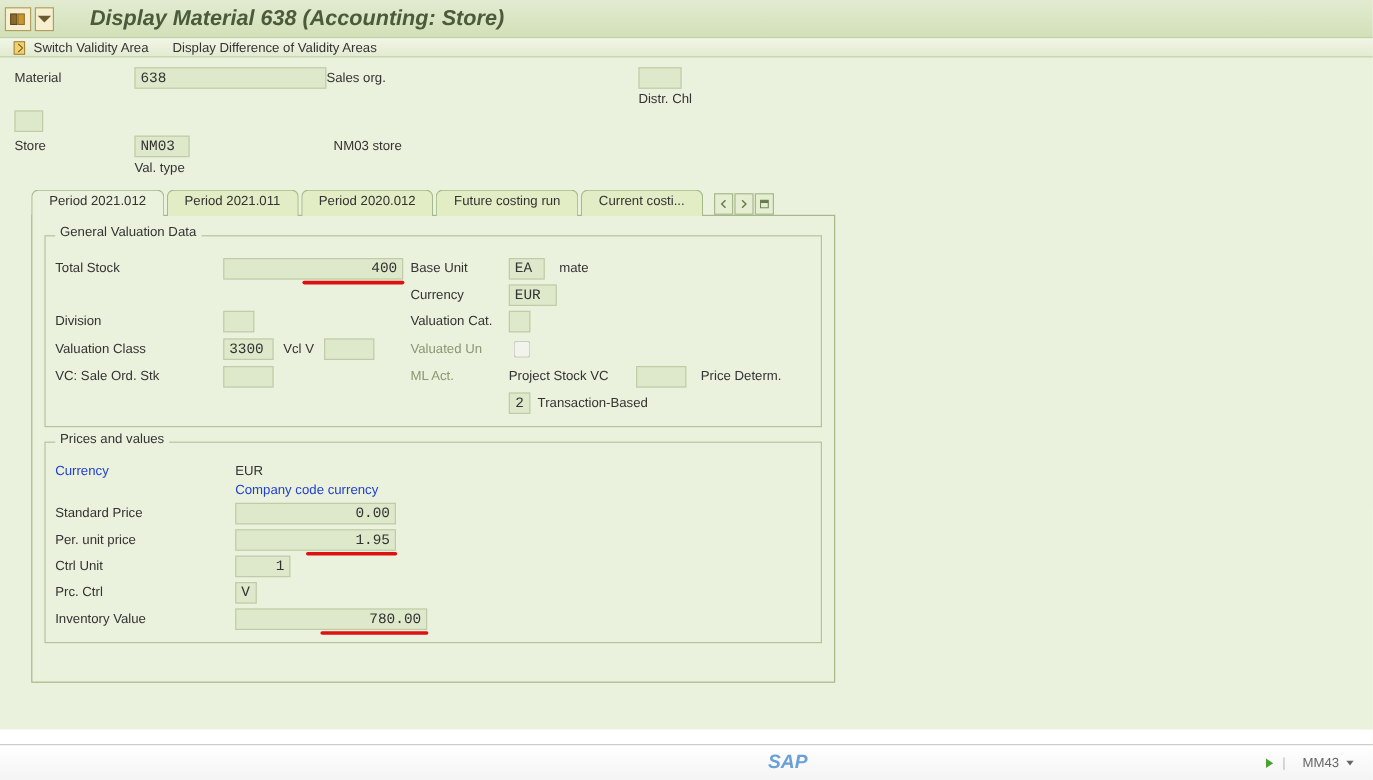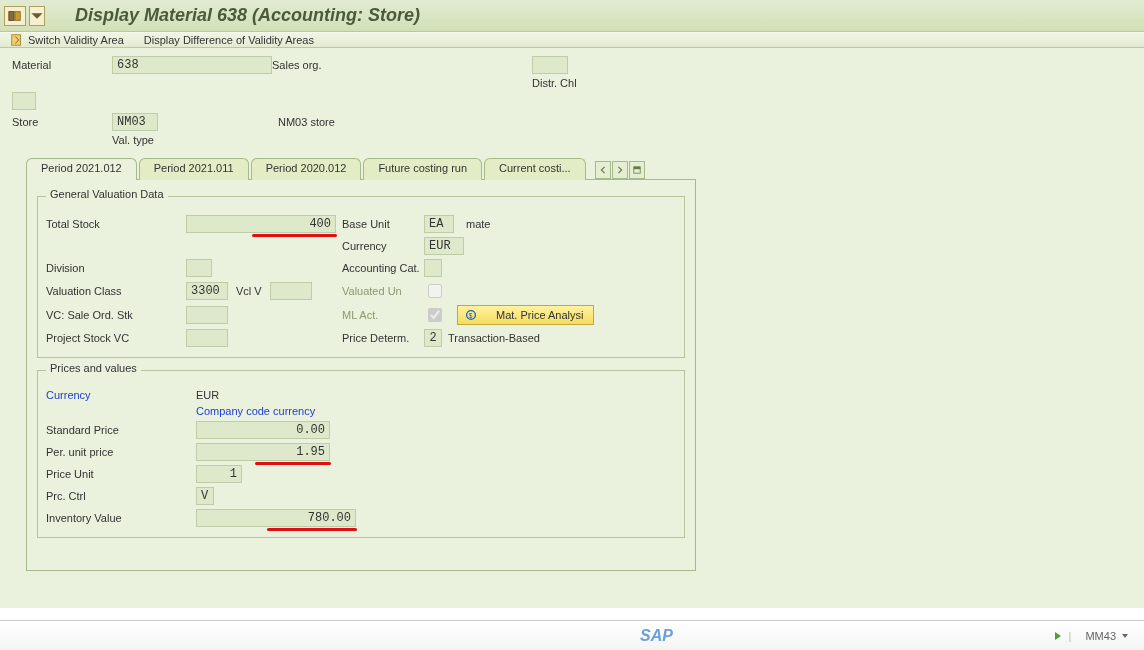--- a/index.html
+++ b/index.html
@@ -160,49 +160,39 @@
             <div></div>
           <div class="mini-label">Currency</div>
           <div style="grid-column:4/7;">
               <div class="ro-txt" style="width:40px;">EUR</div>
             </div>
 
           <div>Division</div>
           <div>
               <div class="ro-txt" style="width:26px;"></div>
             </div>
-          <div class="mini-label">Accounting Cat.</div>
+          <div class="mini-label">Valuation Cat.</div>
           <div style="grid-column:4/7;">
               <div class="ro-txt" style="width:18px;"></div>
             </div>
 
           <div>Valuation Class</div>
           <div style="display:flex; align-items:center; gap:8px;">
             <div class="ro-txt" style="width:42px;">3300</div>
             <span>Vcl V</span>
             <div class="ro-txt" style="width:42px;"></div>
           </div>
           <div class="mini-label disabled">Valuated Un</div>
           <div style="grid-column:4/7;"><input type="checkbox" class="chk" disabled="" style=""></div>
 
           <div>VC: Sale Ord. Stk</div>
           <div>
               <div class="ro-txt" style="width:42px;"></div>
             </div>
           <div class="mini-label disabled">ML Act.</div>
-          <div style="grid-column:4/7; display:flex; align-items:center; gap:12px;">
-            <input type="checkbox" class="chk" checked="" disabled="" style="">
-            <div class="btn-yellow">
-              <svg viewBox="0 0 16 16">
-                  <circle cx="8" cy="8" r="5" fill="none" stroke="#1860c0" stroke-width="1.5"></circle>
-                  <text x="5" y="11" font-size="8" fill="#1860c0">$</text>
-                </svg>
-              <span>Mat. Price Analysi</span>
-            </div>
-          </div>
 
           <div>Project Stock VC</div>
           <div>
               <div class="ro-txt" style="width:42px;"></div>
             </div>
           <div class="mini-label">Price Determ.</div>
           <div style="grid-column:4/7; display:flex; align-items:center; gap:6px;">
             <div class="ro-num" style="width:18px; text-align:center;">2</div>
             <span>Transaction-Based</span>
           </div>
@@ -221,21 +211,21 @@
           <div>Standard Price</div>
           <div>
               <div class="ro-num" style="width:134px;">0.00</div>
             </div>
 
           <div>Per. unit price</div>
           <div>
               <div class="ro-num underline-red" style="width:134px;">1.95</div>
             </div>
 
-          <div>Price Unit</div>
+          <div>Ctrl Unit</div>
           <div>
               <div class="ro-num" style="width:46px;">1</div>
             </div>
 
           <div>Prc. Ctrl</div>
           <div>
               <div class="ro-txt" style="width:18px;">V</div>
             </div>
 
           <div>Inventory Value</div>

